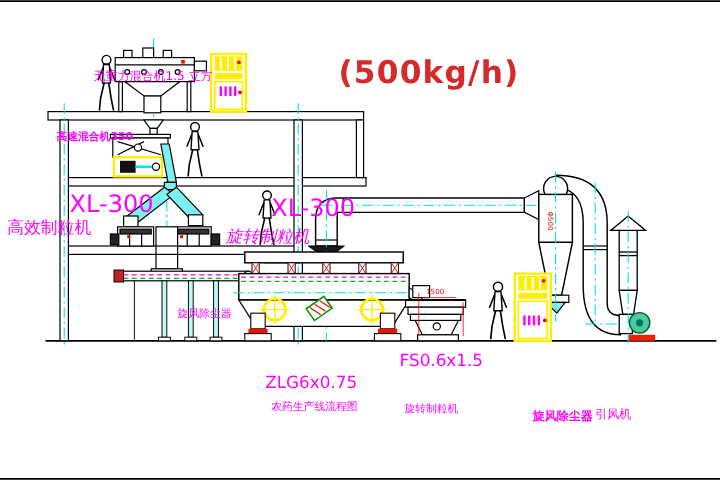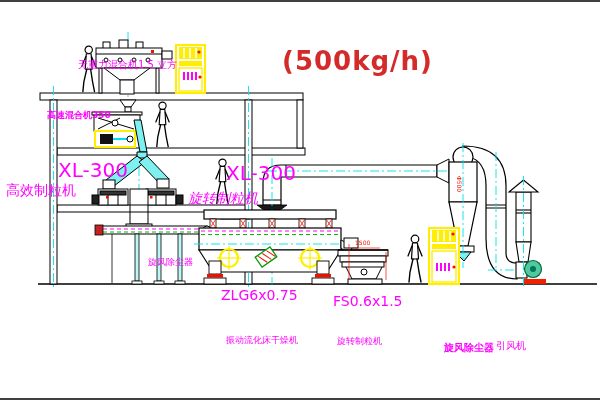--- a/index.html
+++ b/index.html
@@ -290,22 +290,22 @@
 <div class="lbl small" style="left:47px;top:111px;font-size:9px;font-weight:bold;">高速混合机350</div>
 
 <div class="lbl model" style="left:10px;top:160px;">XL-300</div>
 <div class="lbl small" style="left:6px;top:183px;">高效制粒机</div>
 
 <div class="lbl model" style="left:178px;top:163px;">XL-300</div>
 <div class="lbl small" style="left:188px;top:191px;font-style:italic;">旋转制粒机</div>
 
 <div class="lbl mid" style="left:148px;top:210px;">旋风除尘器</div>
 
-<div class="lbl mid" style="left:226px;top:288px;">振动流化床干燥机</div>
-<div class="lbl modelbig" style="left:221px;top:288px;">ZLG6x0.75</div>
+<div class="lbl mid" style="left:226px;top:288px;">农药生产线流程图</div>
+<div class="lbl modelbig" style="left:221px;top:312px;">ZLG6x0.75</div>
 
 <div class="lbl mid" style="left:337px;top:289px;">旋转制粒机</div>
 <div class="lbl modelbig" style="left:333px;top:294px;text-align:center;">FS0.6x1.5</div>
 
 <div class="lbl mid" style="left:444px;top:295px;font-size:10px;font-weight:bold;">旋风除尘器</div>
 <div class="lbl mid" style="left:496px;top:293px;font-size:10px;">引风机</div>
 
 </div>
 
 </body></html>

